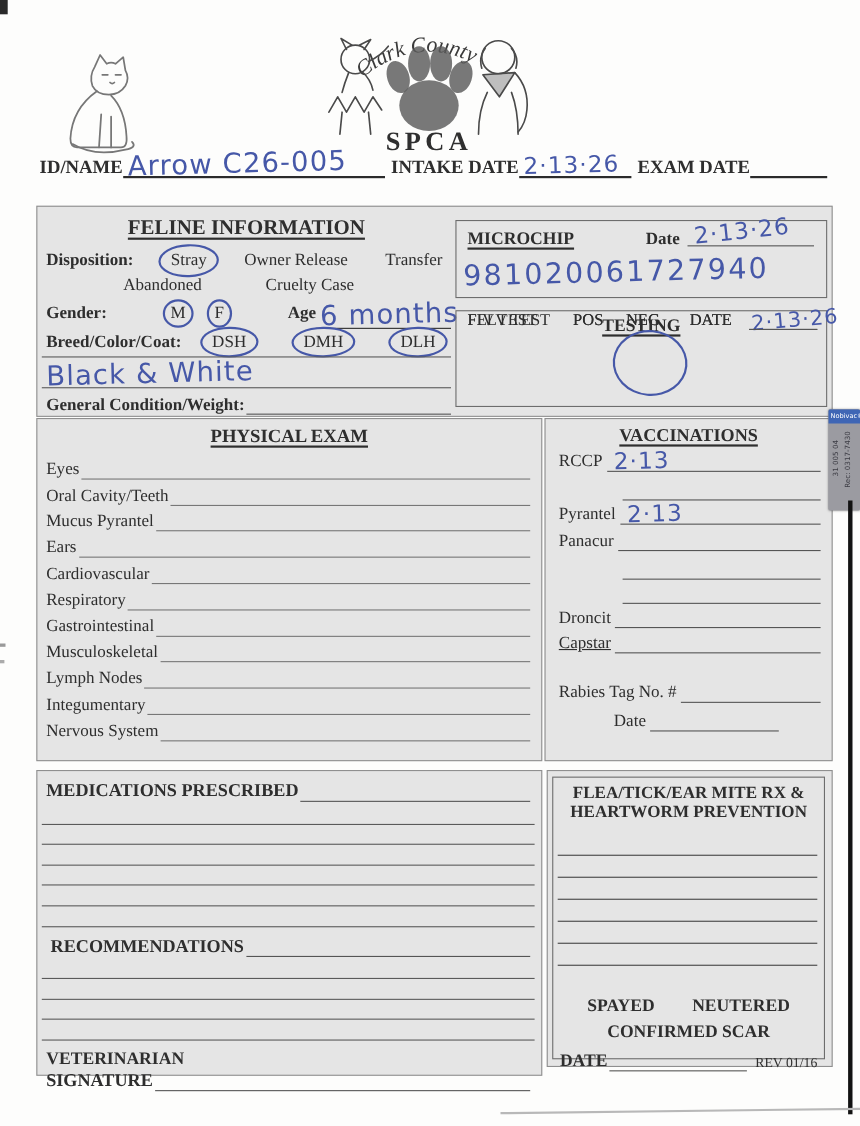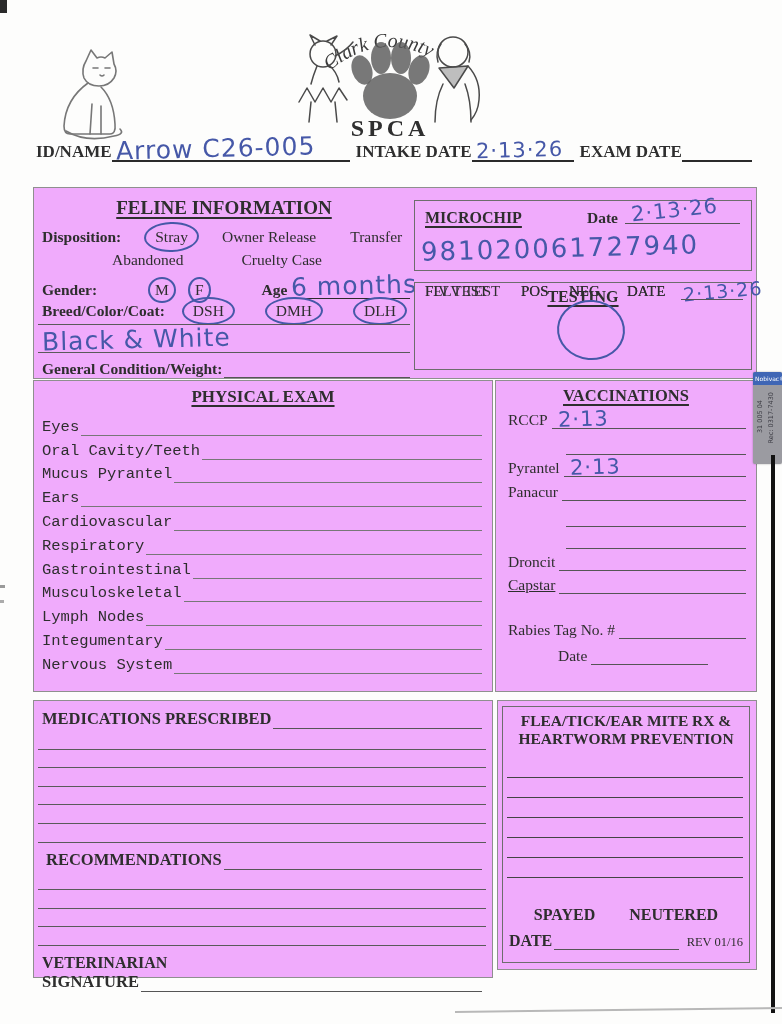--- a/index.html
+++ b/index.html
@@ -2,43 +2,43 @@
 <html><head>
 <meta charset="utf-8">
 <style>
   :root{ --pen:#4658a8; --ink:#2e2e2e; --line:#6f6f6f; }
   html,body{margin:0;padding:0;background:#ffffff;}
   .page{position:relative;width:782px;height:1024px;background:#fdfdfc;overflow:hidden;
         font-family:"Liberation Serif", serif;color:var(--ink);}
   .abs{position:absolute;}
   .b{font-weight:bold;}
   .u{text-decoration:underline;text-underline-offset:3px;text-decoration-thickness:1.5px;}
-  .box{position:absolute;border:1.5px solid #8f8f8f;background:#f0abfc;}
+  .box{position:absolute;border:1.5px solid #8f8f8f;background:#e5e5e5;}
   .inbox{position:absolute;border:1.3px solid #6d6d6d;}
   .rule-fill{flex:1;border-bottom:1.3px solid #555;height:1em;margin-left:2px;}
   .hrule{border-bottom:1.2px solid #5a5a5a;}
   
   .hand{font-family:"DejaVu Sans",sans-serif;color:var(--pen);display:inline-block;
         transform:rotate(-1.5deg);letter-spacing:1px;line-height:1;}
   .h26{font-size:25px;} .h22{font-size:21px;} .h20{font-size:19px;} .h27{font-size:26px;letter-spacing:2px;}
   
   .circ{position:relative;display:inline-block;}
   .circ::after{content:"";position:absolute;border:2px solid var(--pen);border-radius:50%;pointer-events:none;}
   .opt-d.circ::after{inset:-6px -11px;transform:rotate(-2deg);}
   .opt-g.circ::after{inset:-4px -7px;}
   .opt-b.circ::after{inset:-5px -11px;transform:rotate(-1deg);}
   
   .hdr{left:36px;top:138px;width:716px;display:flex;align-items:flex-end;font-size:17px;}
   .writein{position:relative;border-bottom:2px solid #2b2b2b;height:22px;}
   .writein .hand{position:absolute;left:4px;bottom:-1px;white-space:nowrap;}
   
-  .fi-row{position:absolute;left:8px;display:flex;align-items:flex-end;font-size:15.5px;white-space:nowrap;}
+  .fi-row{position:absolute;left:8px;display:flex;align-items:flex-start;font-size:15.5px;white-space:nowrap;}
   .fi-opt{display:inline-block;font-weight:normal;}
   
-  .pe-row{display:flex;align-items:flex-end;height:23.8px;padding:0 10px 0 8px;font-size:15.5px;font-family:Liberation Mono, monospace;}
+  .pe-row{display:flex;align-items:flex-end;height:23.8px;padding:0 10px 0 8px;font-size:15.5px;}
   .pe-row .rule-fill{border-bottom:1.1px solid #777;}
   
   .vx-row{position:absolute;left:12px;right:10px;display:flex;align-items:flex-end;font-size:15.5px;}
   .vx-line{position:relative;flex:1;border-bottom:1.2px solid #555;height:15px;margin-left:4px;}
   .vx-line .hand{position:absolute;left:6px;bottom:-2px;white-space:nowrap;}
   .vx-row.indent .vx-line{margin-left:58px;}
   .vx-row:nth-of-type(1){top:30px;} .vx-row:nth-of-type(2){top:58px;}
   .vx-row:nth-of-type(3){top:78px;} .vx-row:nth-of-type(4){top:102px;}
   .vx-row:nth-of-type(5){top:130px;} .vx-row:nth-of-type(6){top:152px;}
   .vx-row:nth-of-type(7){top:172px;align-items:flex-end;} .vx-row:nth-of-type(8){top:195px;text-decoration:underline;}
@@ -408,20 +408,21 @@
           <div class="hrule"></div>
           <div class="hrule"></div>
           <div class="hrule"></div>
           <div class="hrule"></div>
           <div class="hrule"></div>
         </div>
       <div class="center b" style="margin-top:28px;font-size:16px;display:flex;justify-content:center;gap:34px">
         <span>SPAYED</span>
         <span>NEUTERED</span>
       </div>
+      <div class="center b" style="margin-top:6px;font-size:16px">CONFIRMED SCAR</div>
       <div class="titleline" style="margin:8px 6px 0 6px;font-size:16px">
         <span class="b">DATE</span>
         <span class="rule-fill" style="max-width:128px"></span>
         <span style="font-size:12.5px;margin-left:8px">REV 01/16</span>
       </div>
     </div>
   </div>
 
   <div class="abs art-rightline"></div>
   <div class="abs art-diag"></div>

